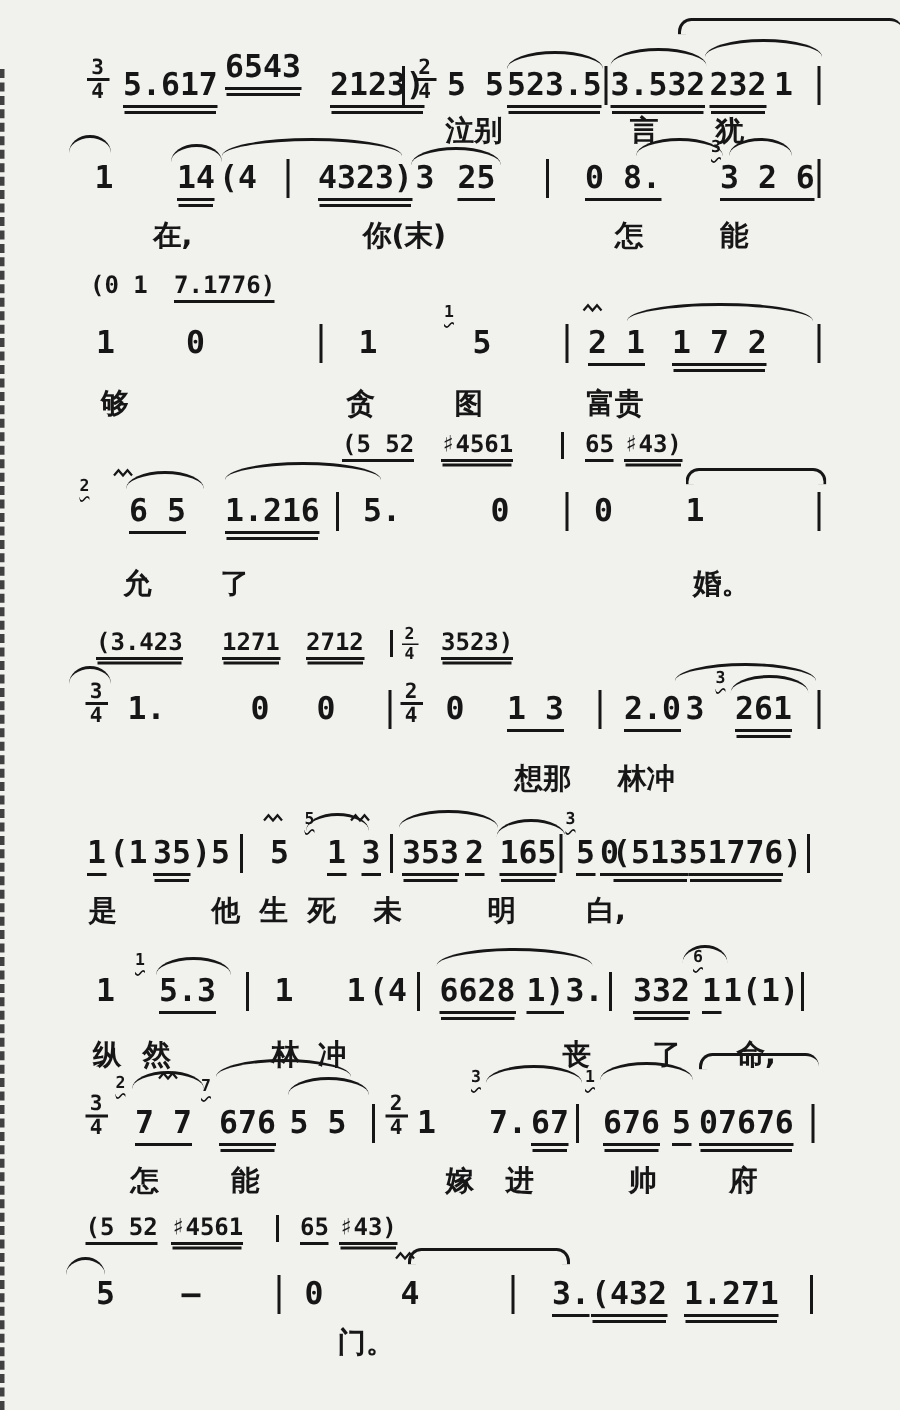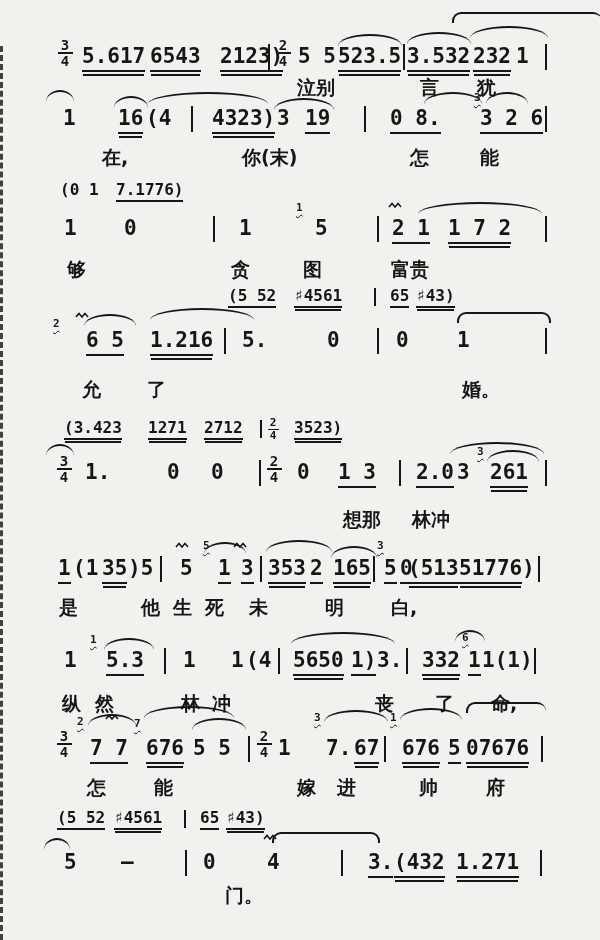--- a/index.html
+++ b/index.html
@@ -36,21 +36,21 @@
 <div class="sheet">
   <div class="edge"></div>
 
   <div>
     <span class="ts" style="left:56px;top:39px">
         <b>3</b>
         <i class="fl"></i>
         <b>4</b>
       </span>
     <b class="n u2" style="left:82px;top:44px">5.617</b>
-    <b class="n u2" style="left:150px;top:44px">6543</b>
+    <b class="n u2" style="left:150px;top:32px">6543</b>
     <b class="n u2" style="left:220px;top:44px">2123)</b>
     <i class="bar" style="left:268px;top:44px"></i>
     <span class="ts" style="left:274px;top:39px">
         <b>2</b>
         <i class="fl"></i>
         <b>4</b>
       </span>
     <b class="n" style="left:298px;top:44px">5 5</b>
     <b class="n u2" style="left:338px;top:44px">523.5</b>
     <i class="bar" style="left:403px;top:44px"></i>
@@ -63,26 +63,26 @@
     <i class="slur" style="left:470px;top:26px;width:78px"></i>
     <i class="slur flat noright" style="left:452px;top:12px;width:148px"></i>
     <span class="ly" style="left:297px;top:76px">泣别</span>
     <span class="ly" style="left:420px;top:76px">言</span>
     <span class="ly" style="left:477px;top:76px">犹</span>
   </div>
 
   <div>
     <i class="slur" style="left:46px;top:90px;width:28px"></i>
     <b class="n" style="left:63px;top:106px">1</b>
-    <b class="n u2" style="left:118px;top:106px">16</b>
+    <b class="n u2" style="left:118px;top:106px">14</b>
     <b class="n" style="left:146px;top:106px">(4</b>
     <i class="bar" style="left:191px;top:106px"></i>
     <b class="n u2" style="left:212px;top:106px">4323)</b>
     <b class="n" style="left:277px;top:106px">3</b>
-    <b class="n u1" style="left:305px;top:106px">19</b>
+    <b class="n u1" style="left:305px;top:106px">25</b>
     <i class="bar" style="left:364px;top:106px"></i>
     <b class="n u1" style="left:390px;top:106px">0 8.</b>
     <u class="orn" style="left:474px;top:92px">3</u>
     <b class="n u1" style="left:480px;top:106px">3 2 6</b>
     <i class="bar" style="left:545px;top:106px"></i>
     <i class="slur" style="left:114px;top:96px;width:34px"></i>
     <i class="slur" style="left:148px;top:92px;width:120px"></i>
     <i class="slur" style="left:274px;top:98px;width:60px"></i>
     <i class="slur" style="left:424px;top:92px;width:58px"></i>
     <i class="slur" style="left:486px;top:92px;width:42px"></i>
@@ -224,21 +224,21 @@
 
   <div>
     <b class="n" style="left:64px;top:648px">1</b>
     <u class="orn" style="left:90px;top:634px">1</u>
     <b class="n u1" style="left:106px;top:648px">5.3</b>
     <i class="bar" style="left:164px;top:648px"></i>
     <b class="n" style="left:183px;top:648px">1</b>
     <b class="n" style="left:231px;top:648px">1</b>
     <b class="n" style="left:246px;top:648px">(4</b>
     <i class="bar" style="left:278px;top:648px"></i>
-    <b class="n u2" style="left:293px;top:648px">5650</b>
+    <b class="n u2" style="left:293px;top:648px">6628</b>
     <b class="n u1" style="left:351px;top:648px">1)</b>
     <b class="n" style="left:377px;top:648px">3.</b>
     <i class="bar" style="left:406px;top:648px"></i>
     <b class="n u2" style="left:422px;top:648px">332</b>
     <u class="orn" style="left:462px;top:632px">6</u>
     <b class="n u1" style="left:468px;top:648px">1</b>
     <b class="n" style="left:482px;top:648px">1(1)</b>
     <i class="bar" style="left:534px;top:648px"></i>
     <i class="slur" style="left:104px;top:638px;width:50px"></i>
     <i class="slur" style="left:291px;top:632px;width:104px"></i>

